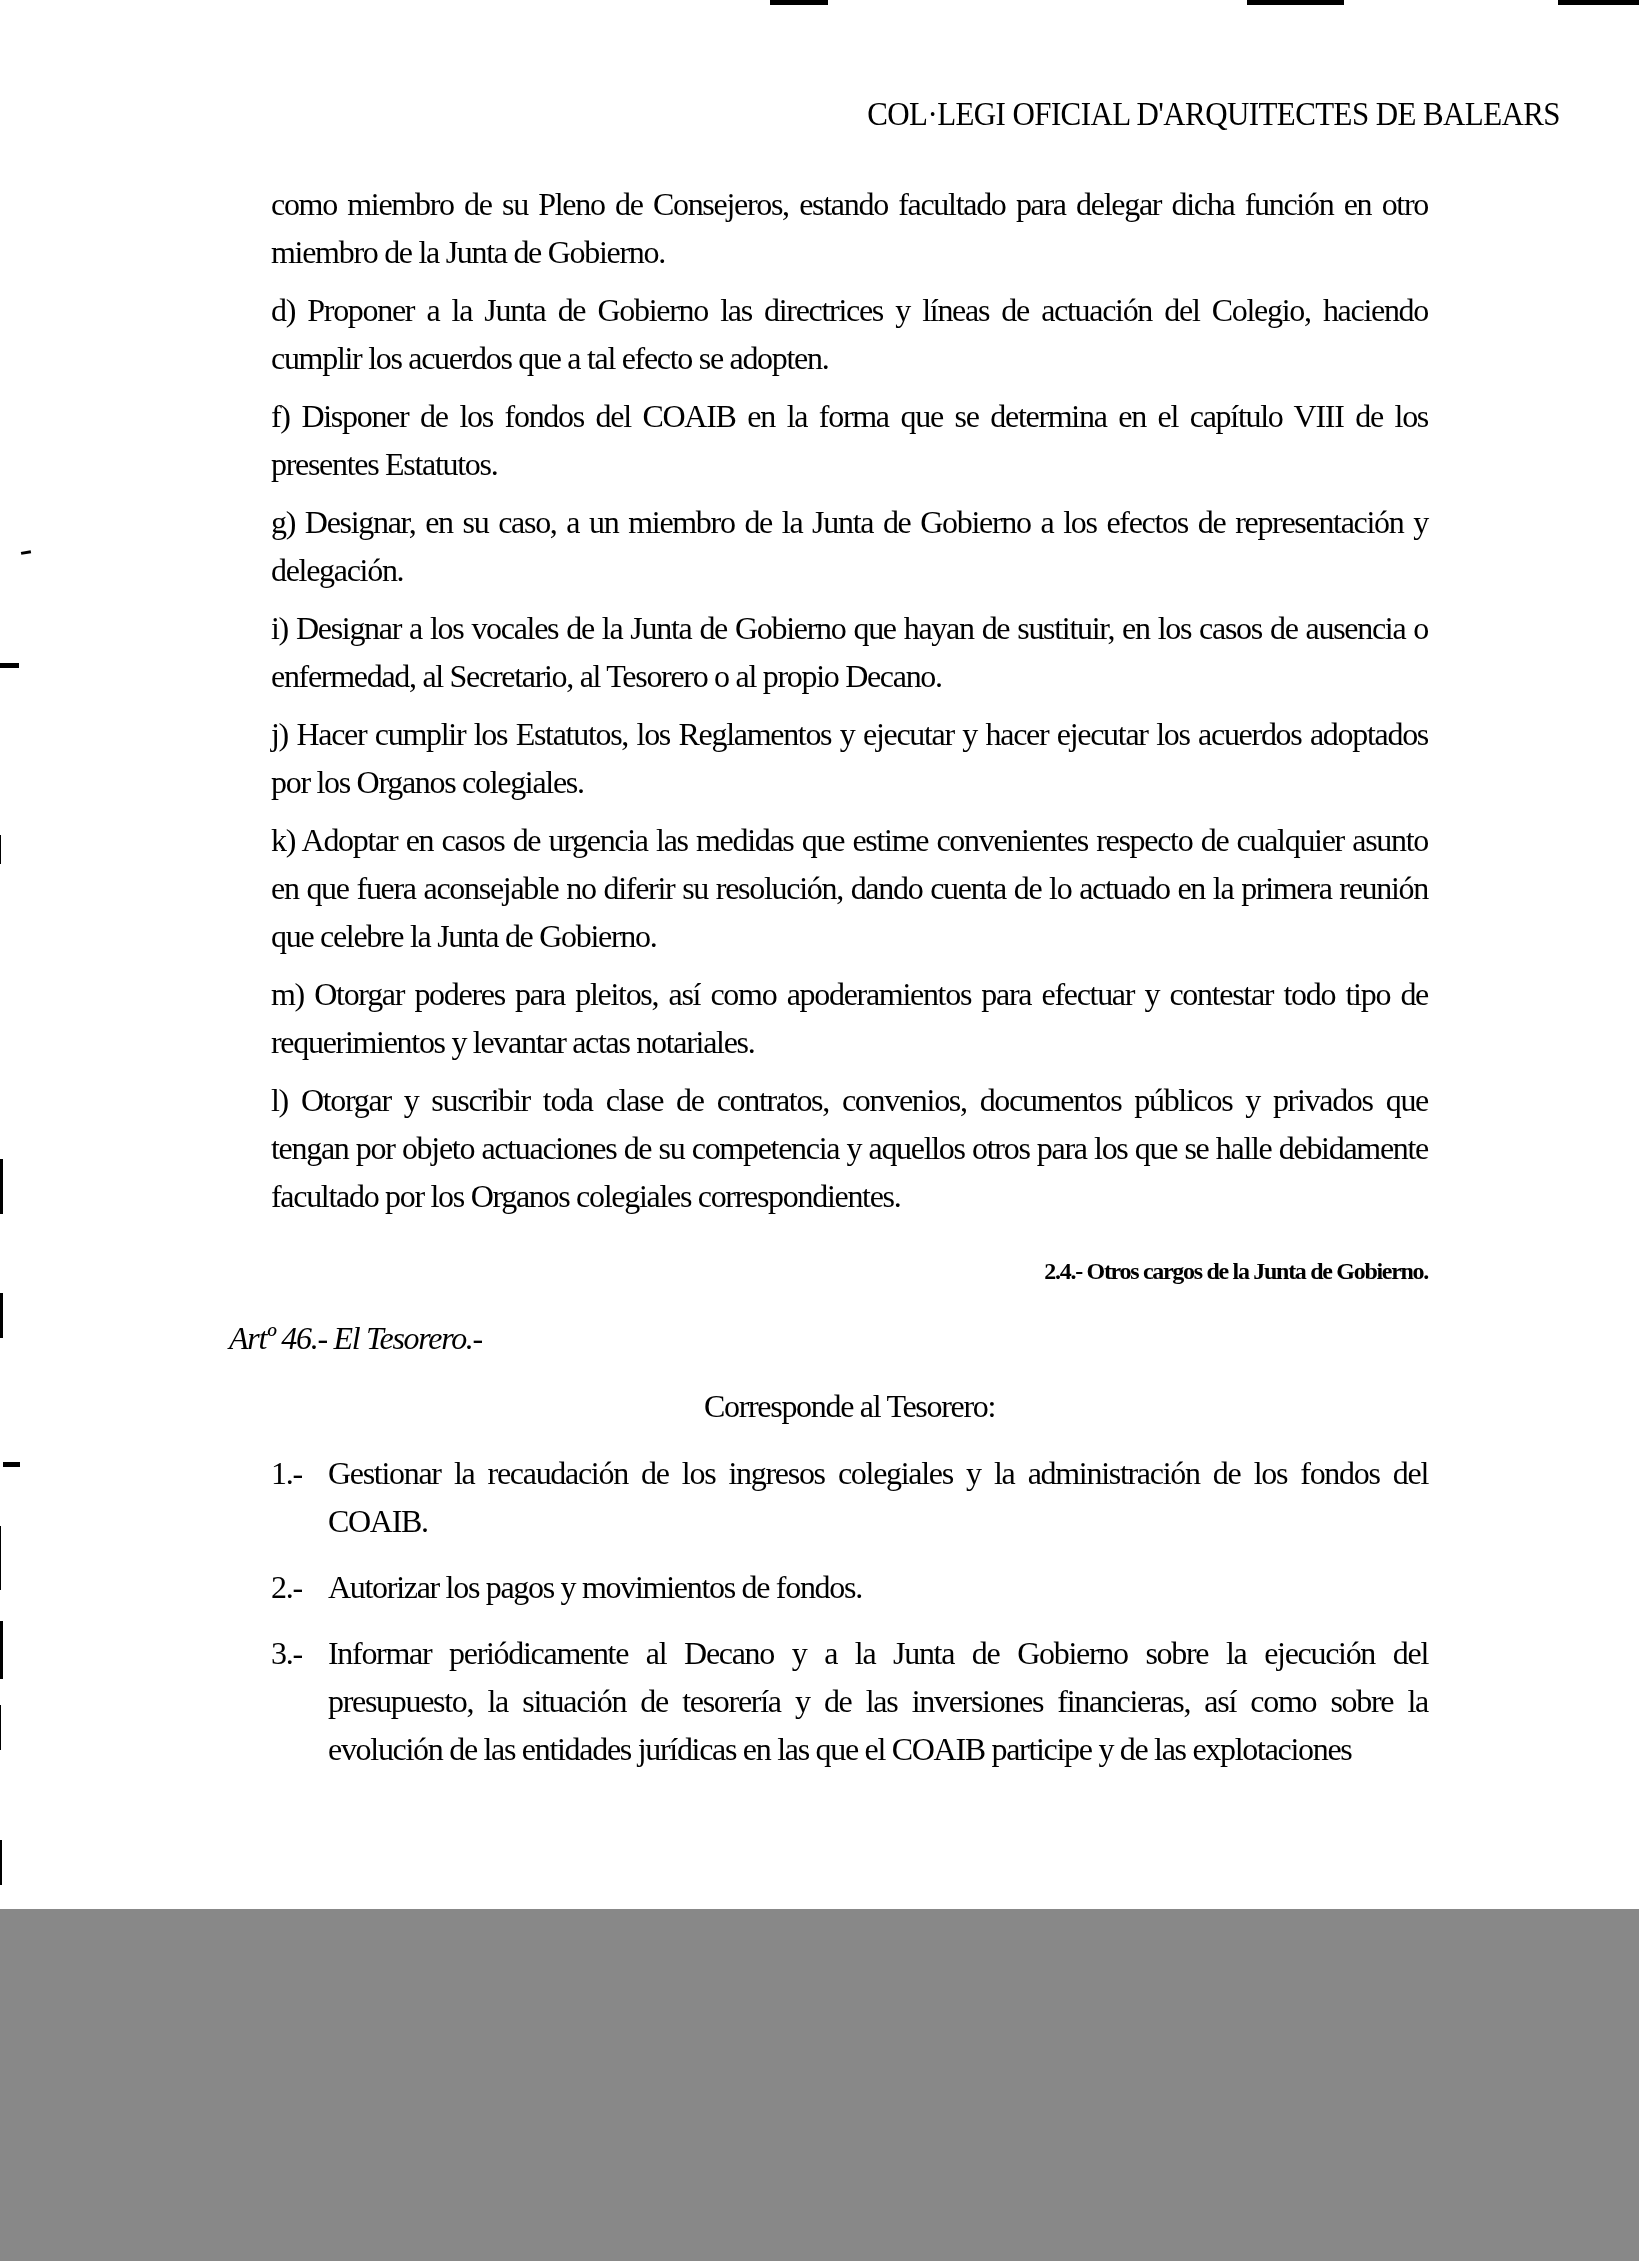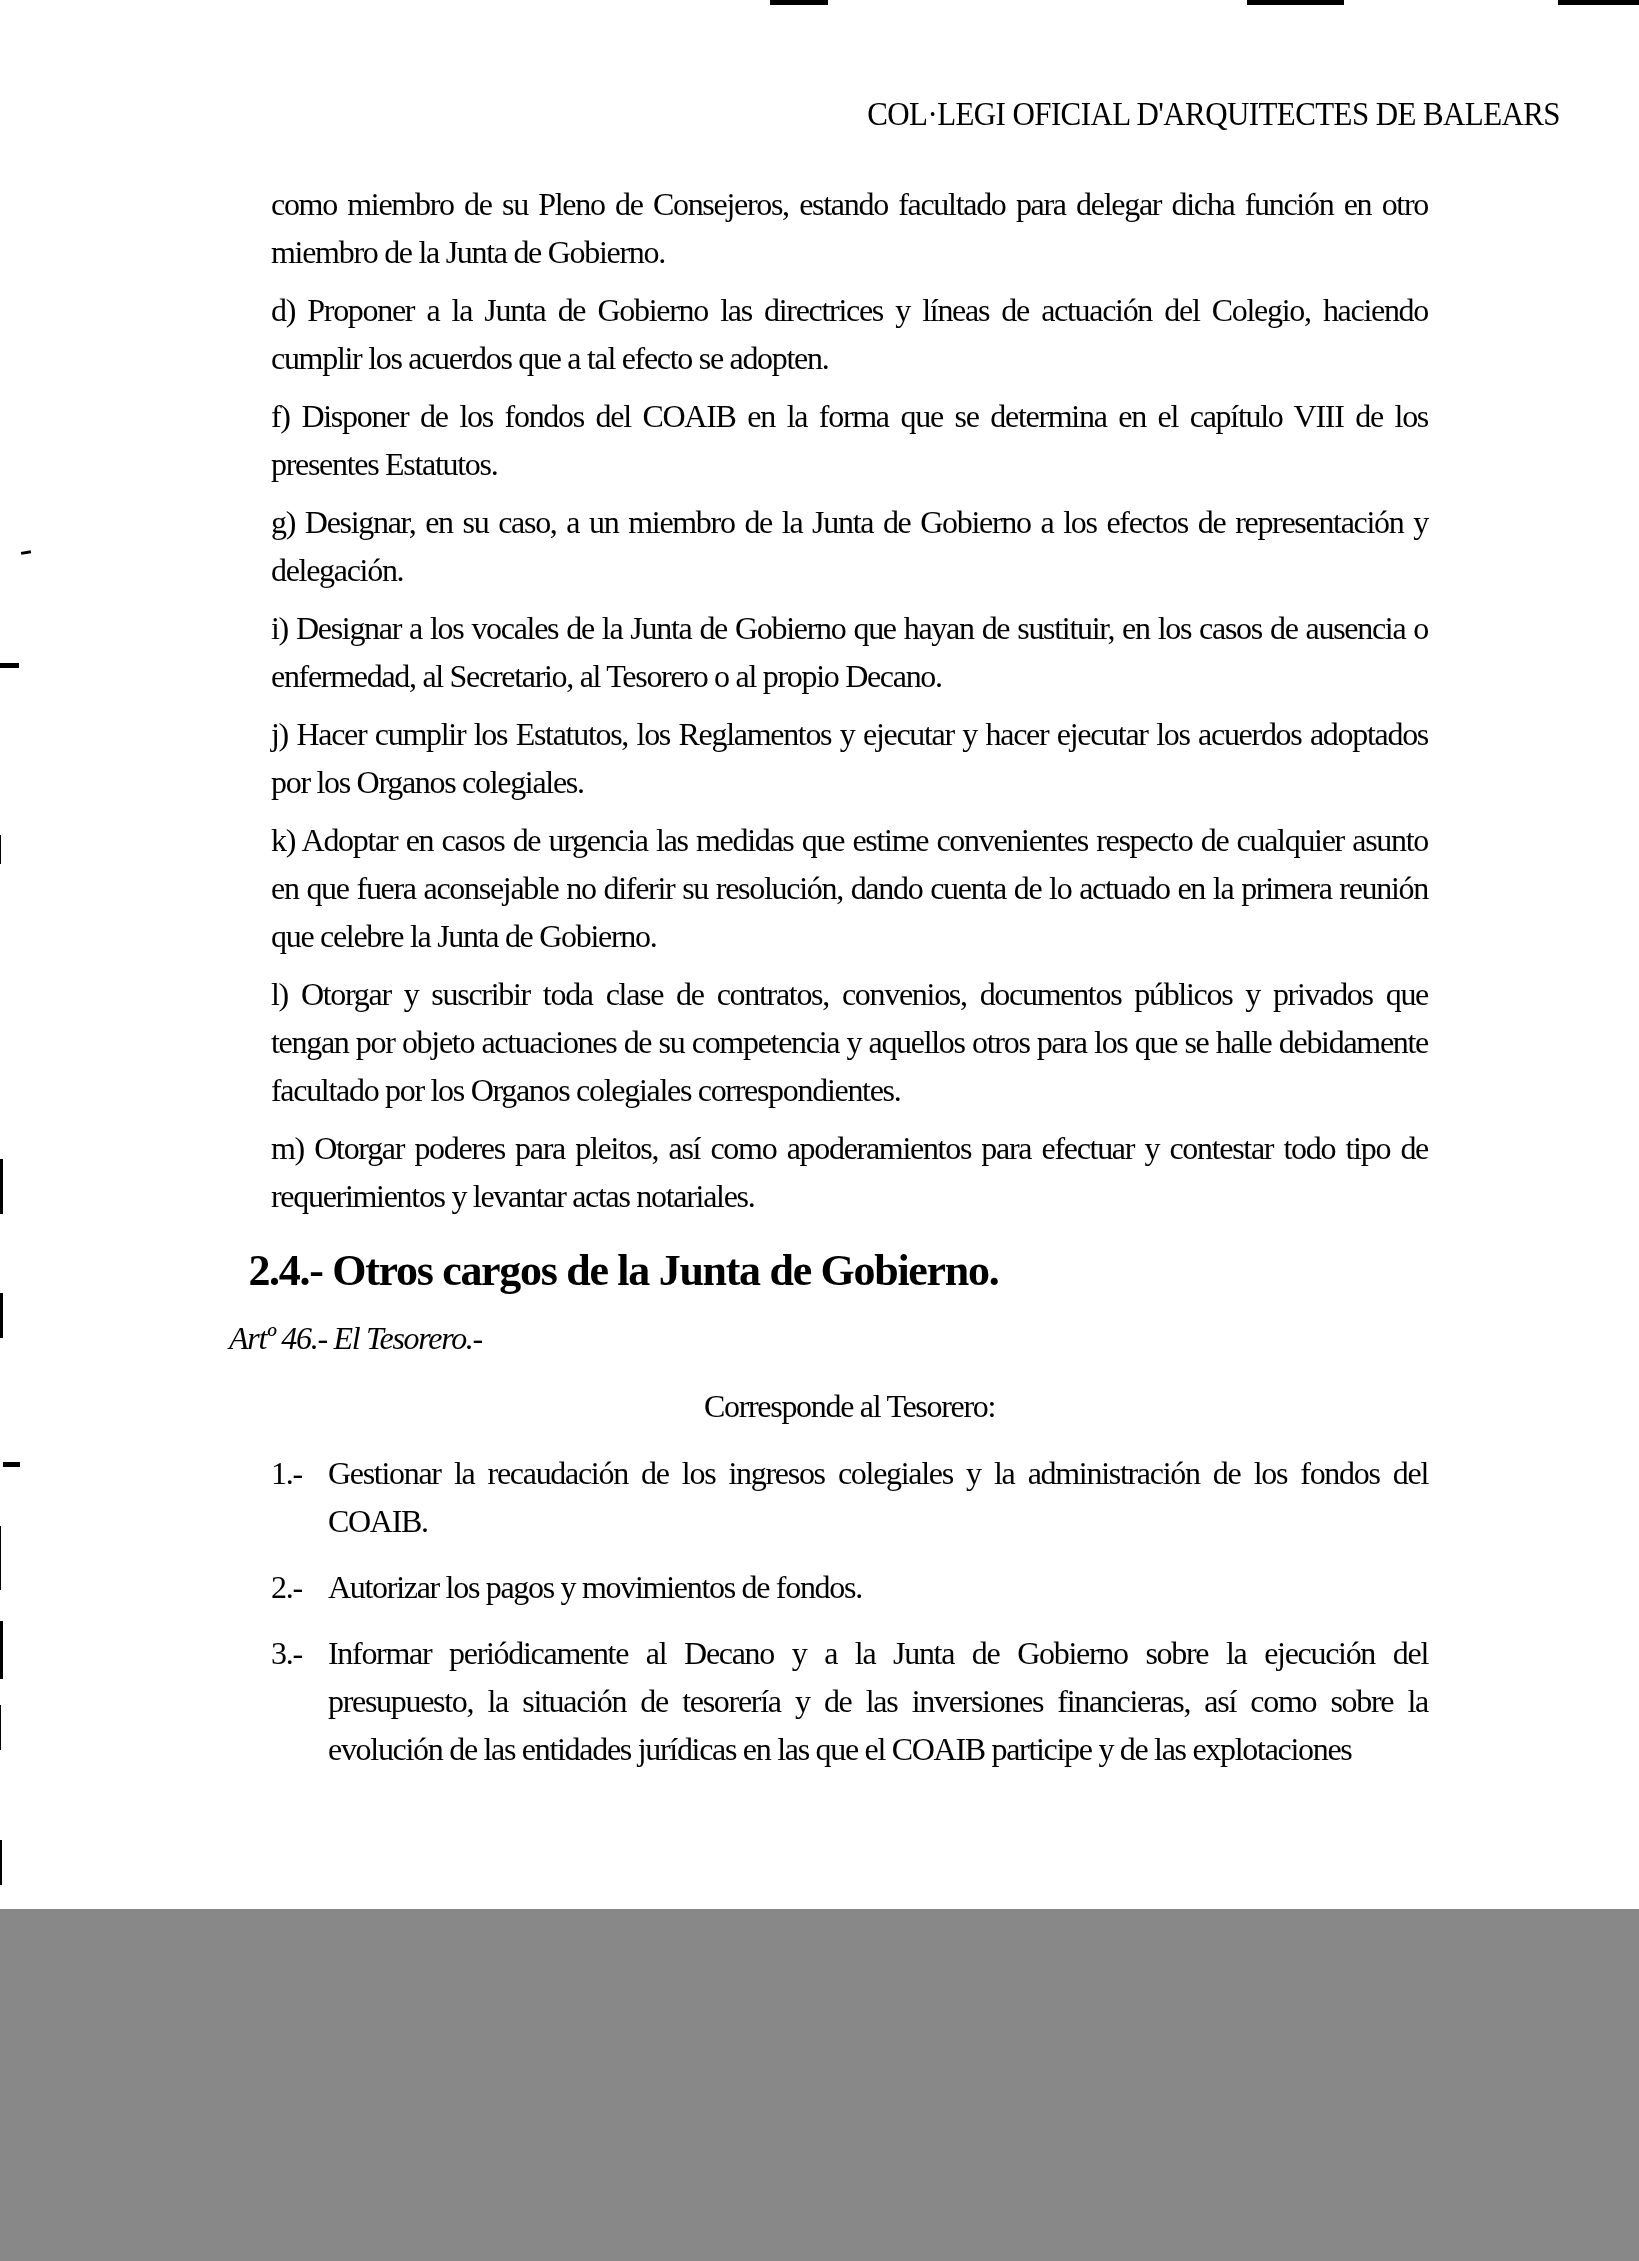--- a/index.html
+++ b/index.html
@@ -27,24 +27,24 @@
     left: 271px;
     top: 170px;
     width: 1157px;
     font-size: 32px;
     line-height: 48px;
     letter-spacing: -1.3px;
     text-align: justify;
   }
   .para { margin: 10px 0 9px 0; }
   .section-heading {
-    font-size: 44px;
+    font-size: 24px;
     font-weight: 700;
     margin: 27px 0 19.3px -22.6px;
-    text-align: left;
+    text-align: right;
   }
   .article-heading {
     margin: 0 0 19.3px -42px;
     text-align: left;
     font-style: italic;
   }
   .lead { margin: 0 0 19.3px 0; text-align: center; }
   .item { display: flex; margin: 0 0 18px 0; }
   .item .num { flex: 0 0 57px; }
   .item .txt { flex: 1 1 auto; text-align: justify; }
@@ -114,22 +114,22 @@
   <div class="header">COL·LEGI OFICIAL D'ARQUITECTES DE BALEARS</div>
 
   <div class="content">
     <p class="para">como miembro de su Pleno de Consejeros, estando facultado para delegar dicha función en otro miembro de la Junta de Gobierno.</p>
     <p class="para">d) Proponer a la Junta de Gobierno las directrices y líneas de actuación del Colegio, haciendo cumplir los acuerdos que a tal efecto se adopten.</p>
     <p class="para">f) Disponer de los fondos del COAIB en la forma que se determina en el capítulo VIII de los presentes Estatutos.</p>
     <p class="para">g) Designar, en su caso, a un miembro de la Junta de Gobierno a los efectos de representación y delegación.</p>
     <p class="para">i) Designar a los vocales de la Junta de Gobierno que hayan de sustituir, en los casos de ausencia o enfermedad, al Secretario, al Tesorero o al propio Decano.</p>
     <p class="para">j) Hacer cumplir los Estatutos, los Reglamentos y ejecutar y hacer ejecutar los acuerdos adoptados por los Organos colegiales.</p>
     <p class="para">k) Adoptar en casos de urgencia las medidas que estime convenientes respecto de cualquier asunto en que fuera aconsejable no diferir su resolución, dando cuenta de lo actuado en la primera reunión que celebre la Junta de Gobierno.</p>
+    <p class="para">m) Otorgar poderes para pleitos, así como apoderamientos para efectuar y contestar todo tipo de requerimientos y levantar actas notariales.</p>
     <p class="para">l) Otorgar y suscribir toda clase de contratos, convenios, documentos públicos y privados que tengan por objeto actuaciones de su competencia y aquellos otros para los que se halle debidamente facultado por los Organos colegiales correspondientes.</p>
-    <p class="para">m) Otorgar poderes para pleitos, así como apoderamientos para efectuar y contestar todo tipo de requerimientos y levantar actas notariales.</p>
 
     <div class="section-heading">2.4.- Otros cargos de la Junta de Gobierno.</div>
     <div class="article-heading">Artº 46.- El Tesorero.-</div>
     <p class="lead">Corresponde al Tesorero:</p>
 
     <div class="item">
       <span class="num">1.-</span>
       <span class="txt">Gestionar la recaudación de los ingresos colegiales y la administración de los fondos del COAIB.</span>
     </div>
     <div class="item">

